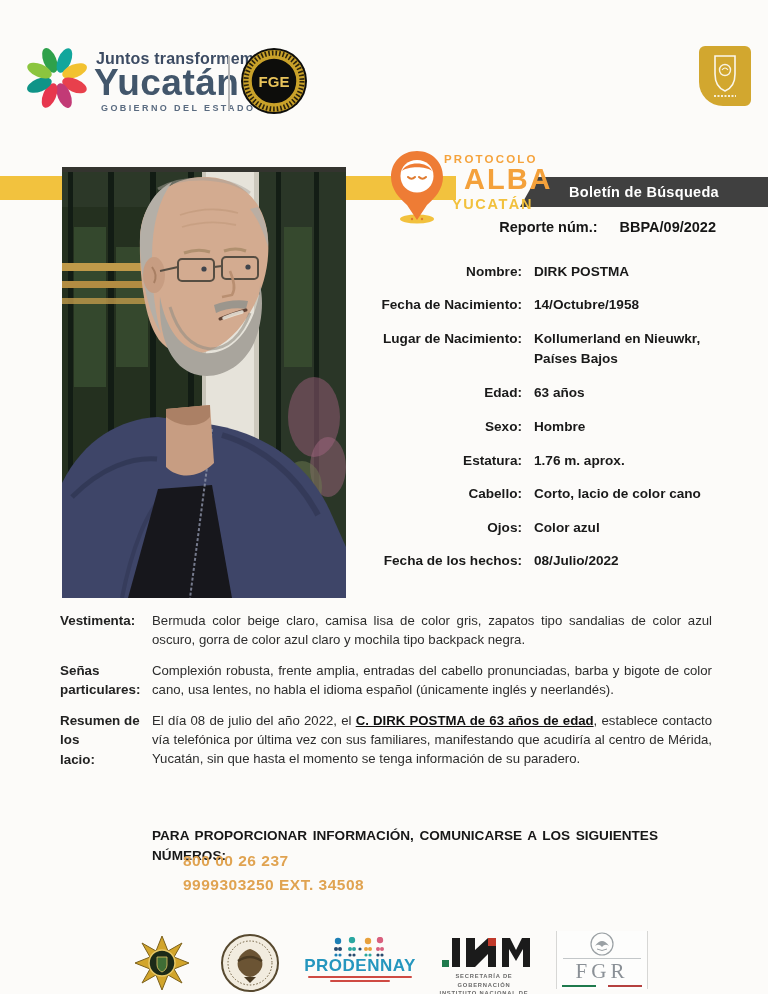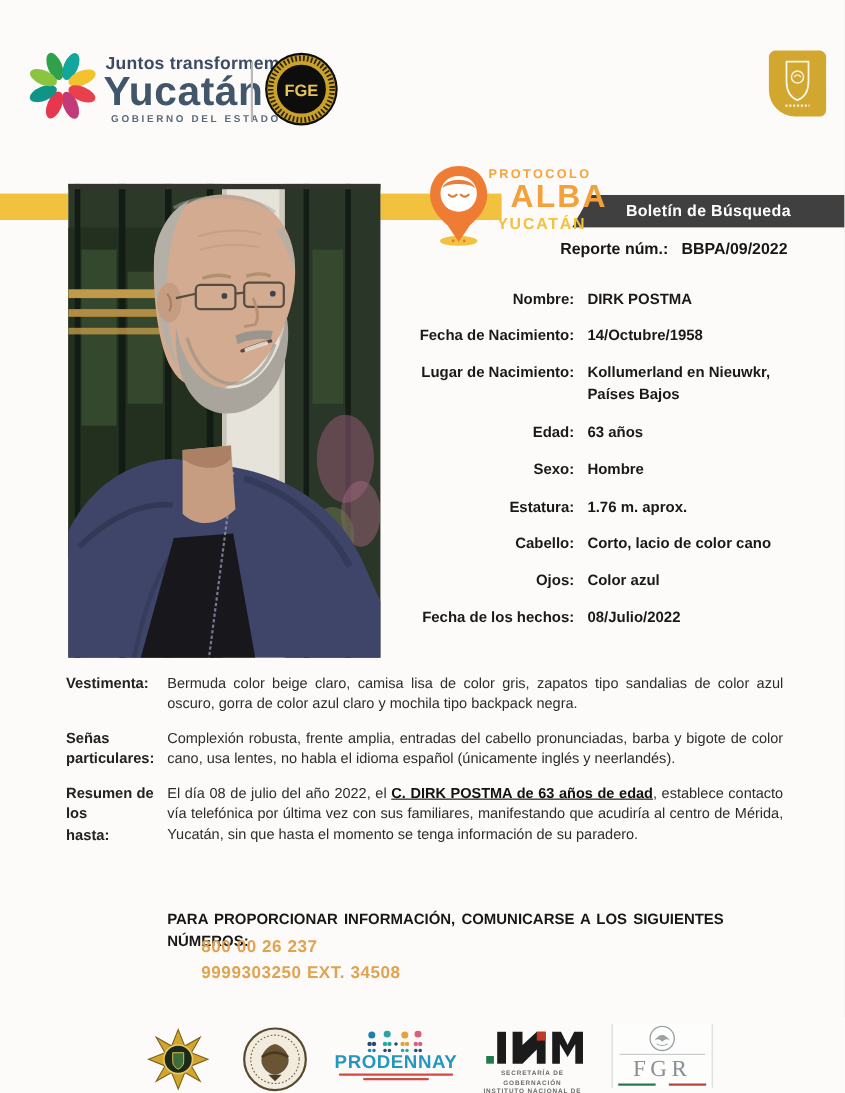--- a/index.html
+++ b/index.html
@@ -14,21 +14,21 @@
   
   .yellow-band{left:0;top:176px;width:456px;height:24px;background:#f2c23e;}
   .orange-banner{left:520px;top:177px;width:248px;height:30px;background:#404040;
     clip-path:polygon(17px 0,100% 0,100% 100%,0 100%);display:flex;align-items:center;justify-content:center;}
   .banner-text{color:#fff;font-weight:bold;font-size:14.5px;letter-spacing:.3px;}
   .alba-protocolo{left:444px;top:153px;font-size:11.5px;font-weight:bold;color:#f5a33c;letter-spacing:2.2px;}
   .alba-alba{left:443px;top:163px;font-size:29px;font-weight:800;color:#f4a13b;letter-spacing:2px;padding-left:21px;}
   .alba-yucatan{left:452px;top:196px;font-size:14.5px;font-weight:bold;color:#f2c13d;letter-spacing:1.6px;}
   
   .report-line{left:420px;top:219px;width:296px;text-align:right;font-size:14.5px;font-weight:bold;color:#161616;}
-  .report-line .num{margin-left:12px;}
+  .report-line .num{margin-left:22px;}
   .flabel{width:230px;left:292px;text-align:right;font-size:13.6px;font-weight:bold;color:#191919;line-height:1.45;}
   .fvalue{left:534px;width:196px;font-size:13.6px;font-weight:bold;color:#191919;line-height:1.45;white-space:pre-line;}
   
   .photo{left:62px;top:167px;width:284px;height:431px;}
   
   .dlabel{left:60px;width:100px;font-size:13.4px;font-weight:bold;color:#222;line-height:1.45;white-space:pre-line;}
   .dtext{left:152px;width:560px;font-size:13.2px;color:#2d2d2d;line-height:1.44;text-align:justify;}
   .dtext .hl{font-weight:bold;text-decoration:underline;color:#111;}
   .cta{left:152px;width:506px;font-size:13.6px;font-weight:bold;color:#171717;line-height:1.5;text-align:justify;margin-top:28px;}
   .phone{left:152px;font-size:15.5px;font-weight:bold;color:#e0a351;letter-spacing:.5px;margin-left:31px;}
@@ -219,21 +219,21 @@
   <div class="abs fvalue" style="top:551px">08/Julio/2022</div>
 
   <div class="abs dlabel" style="top:611px">Vestimenta:</div>
   <div class="abs dtext" style="top:611px">Bermuda color beige claro, camisa lisa de color gris, zapatos tipo sandalias de color azul oscuro, gorra de color azul claro y mochila tipo backpack negra.</div>
 
   <div class="abs dlabel" style="top:661px">Señas
 particulares:</div>
   <div class="abs dtext" style="top:661px">Complexión robusta, frente amplia, entradas del cabello pronunciadas, barba y bigote de color cano, usa lentes, no habla el idioma español (únicamente inglés y neerlandés).</div>
 
   <div class="abs dlabel" style="top:711px">Resumen de los
-hasta:</div>
+lacio:</div>
   <div class="abs dtext" style="top:711px"><span>El día 08 de julio del año 2022, el </span><span class="hl">C. DIRK POSTMA de 63 años de edad</span><span>, establece contacto vía telefónica por última vez con sus familiares, manifestando que acudiría al centro de Mérida, Yucatán, sin que hasta el momento se tenga información de su paradero.</span></div>
 
   <div class="abs cta" style="top:798px">PARA PROPORCIONAR INFORMACIÓN, COMUNICARSE A LOS SIGUIENTES NÚMEROS:</div>
 
   <div class="abs phone" style="top:852px">800 00 26 237</div>
   <div class="abs phone" style="top:876px">9999303250 EXT. 34508</div>
 
   <svg class="abs" style="left:132px;top:934px" width="60" height="58" viewBox="0 0 60 58">
     <g transform="translate(30,29)">
       <polygon points="0,-27 6,-12 20,-20 12,-6 27,0 12,6 20,20 6,12 0,27 -6,12 -20,20 -12,6 -27,0 -12,-6 -20,-20 -6,-12" fill="#d2a52c" stroke="#7c611c" stroke-width="1"></polygon>

